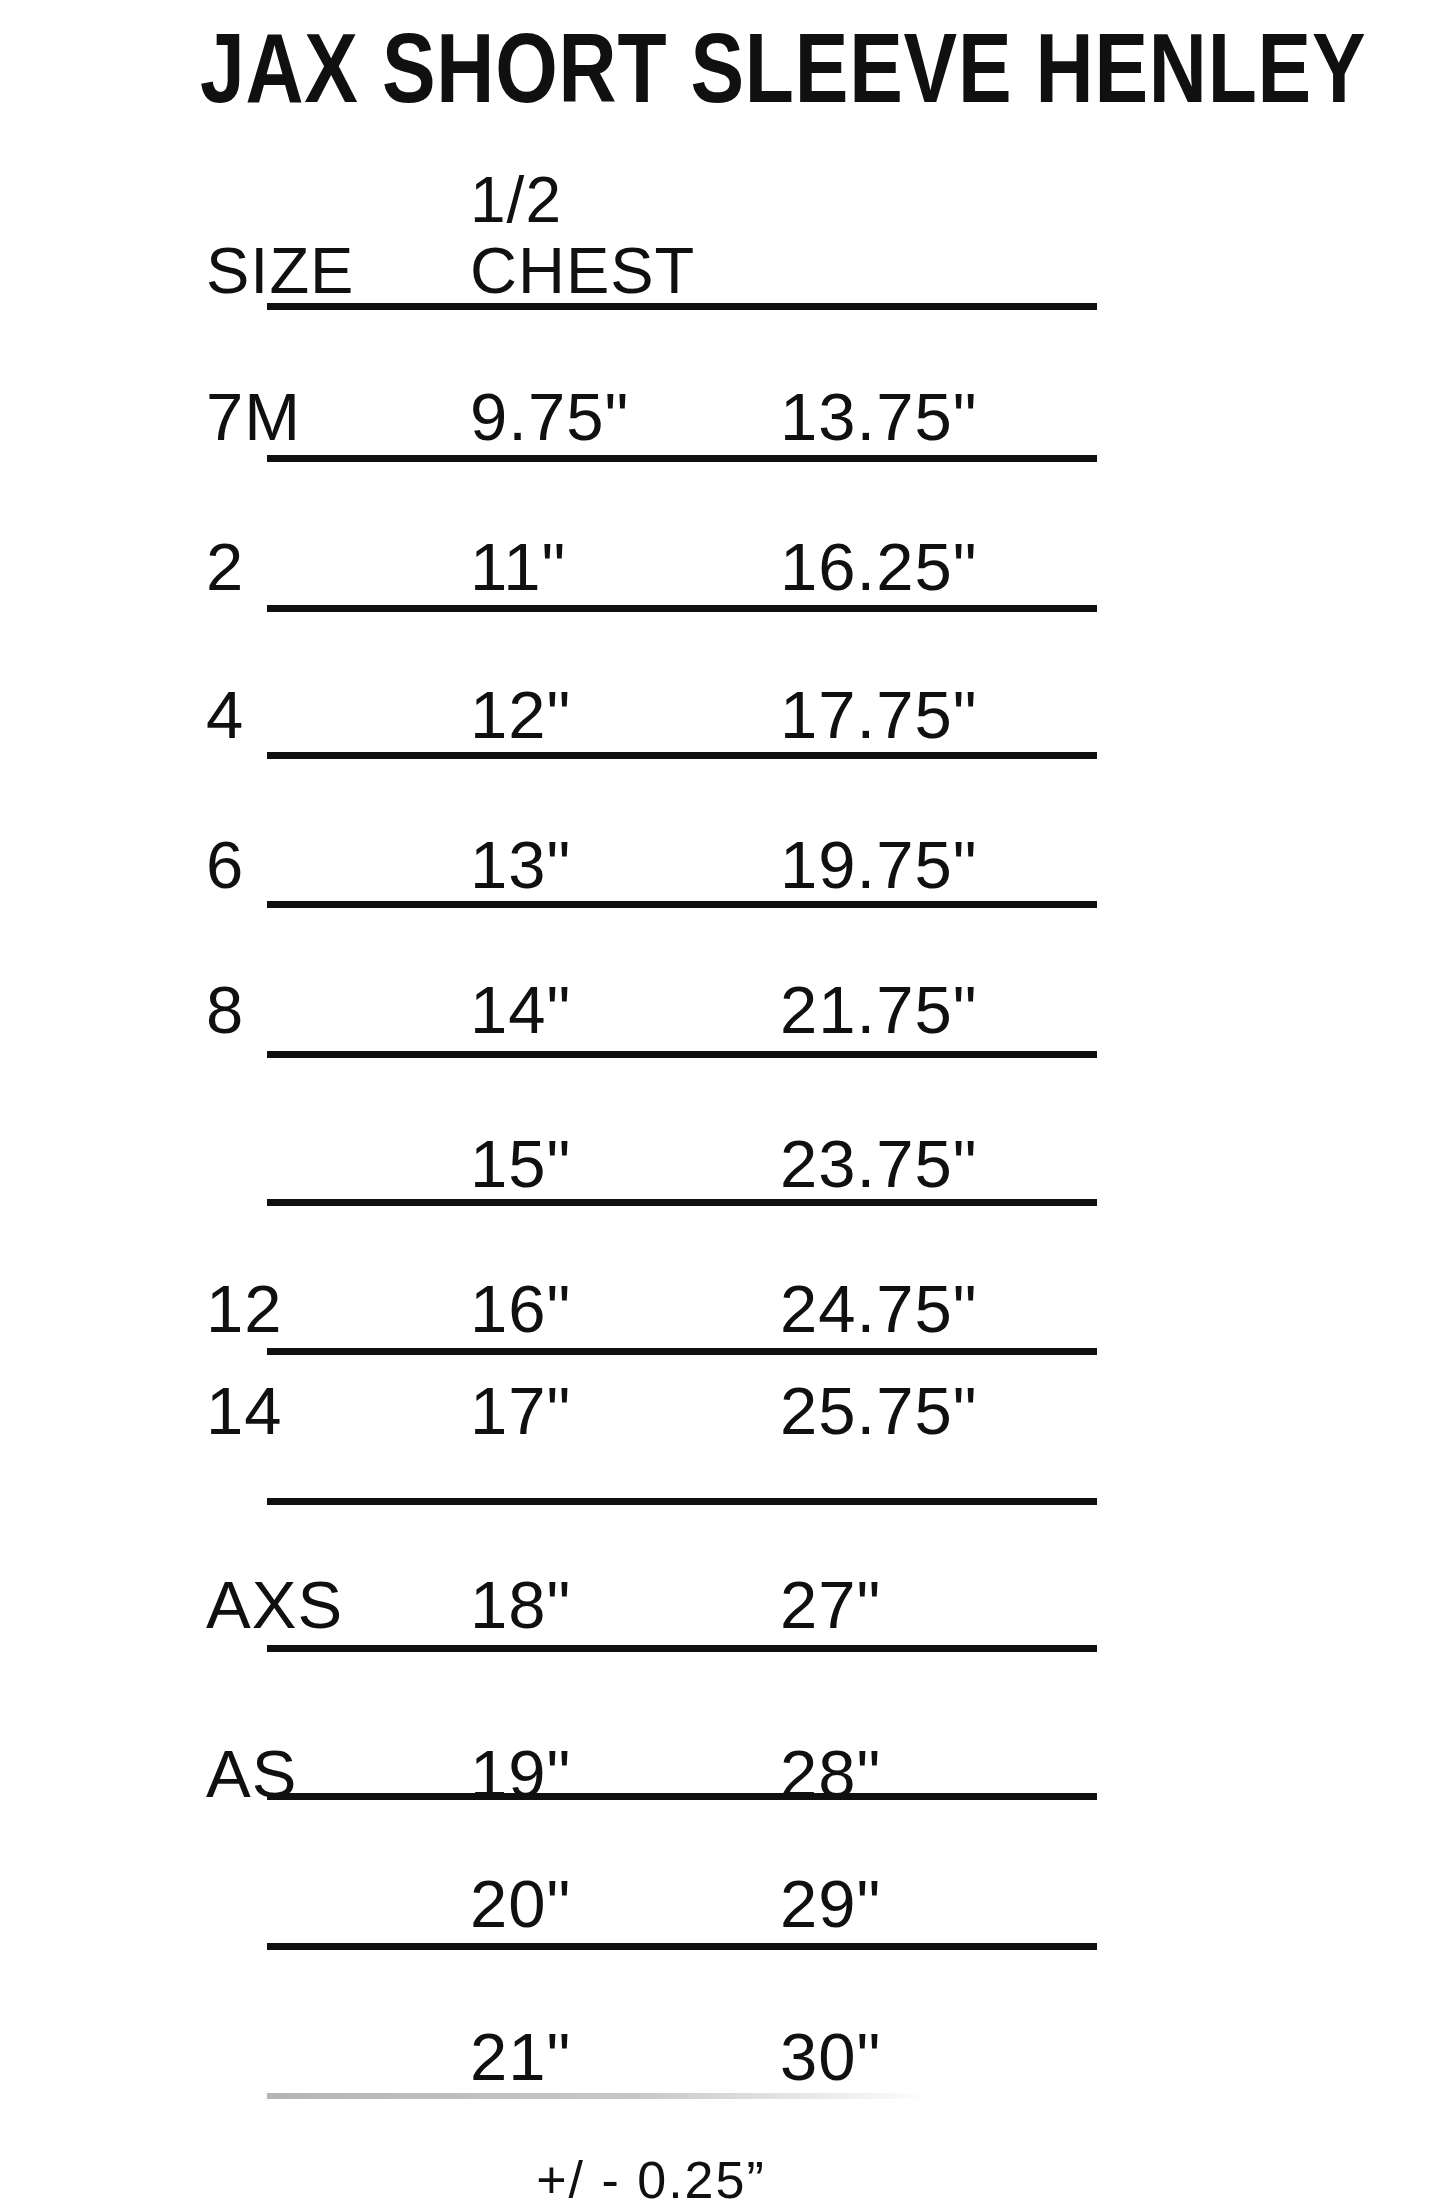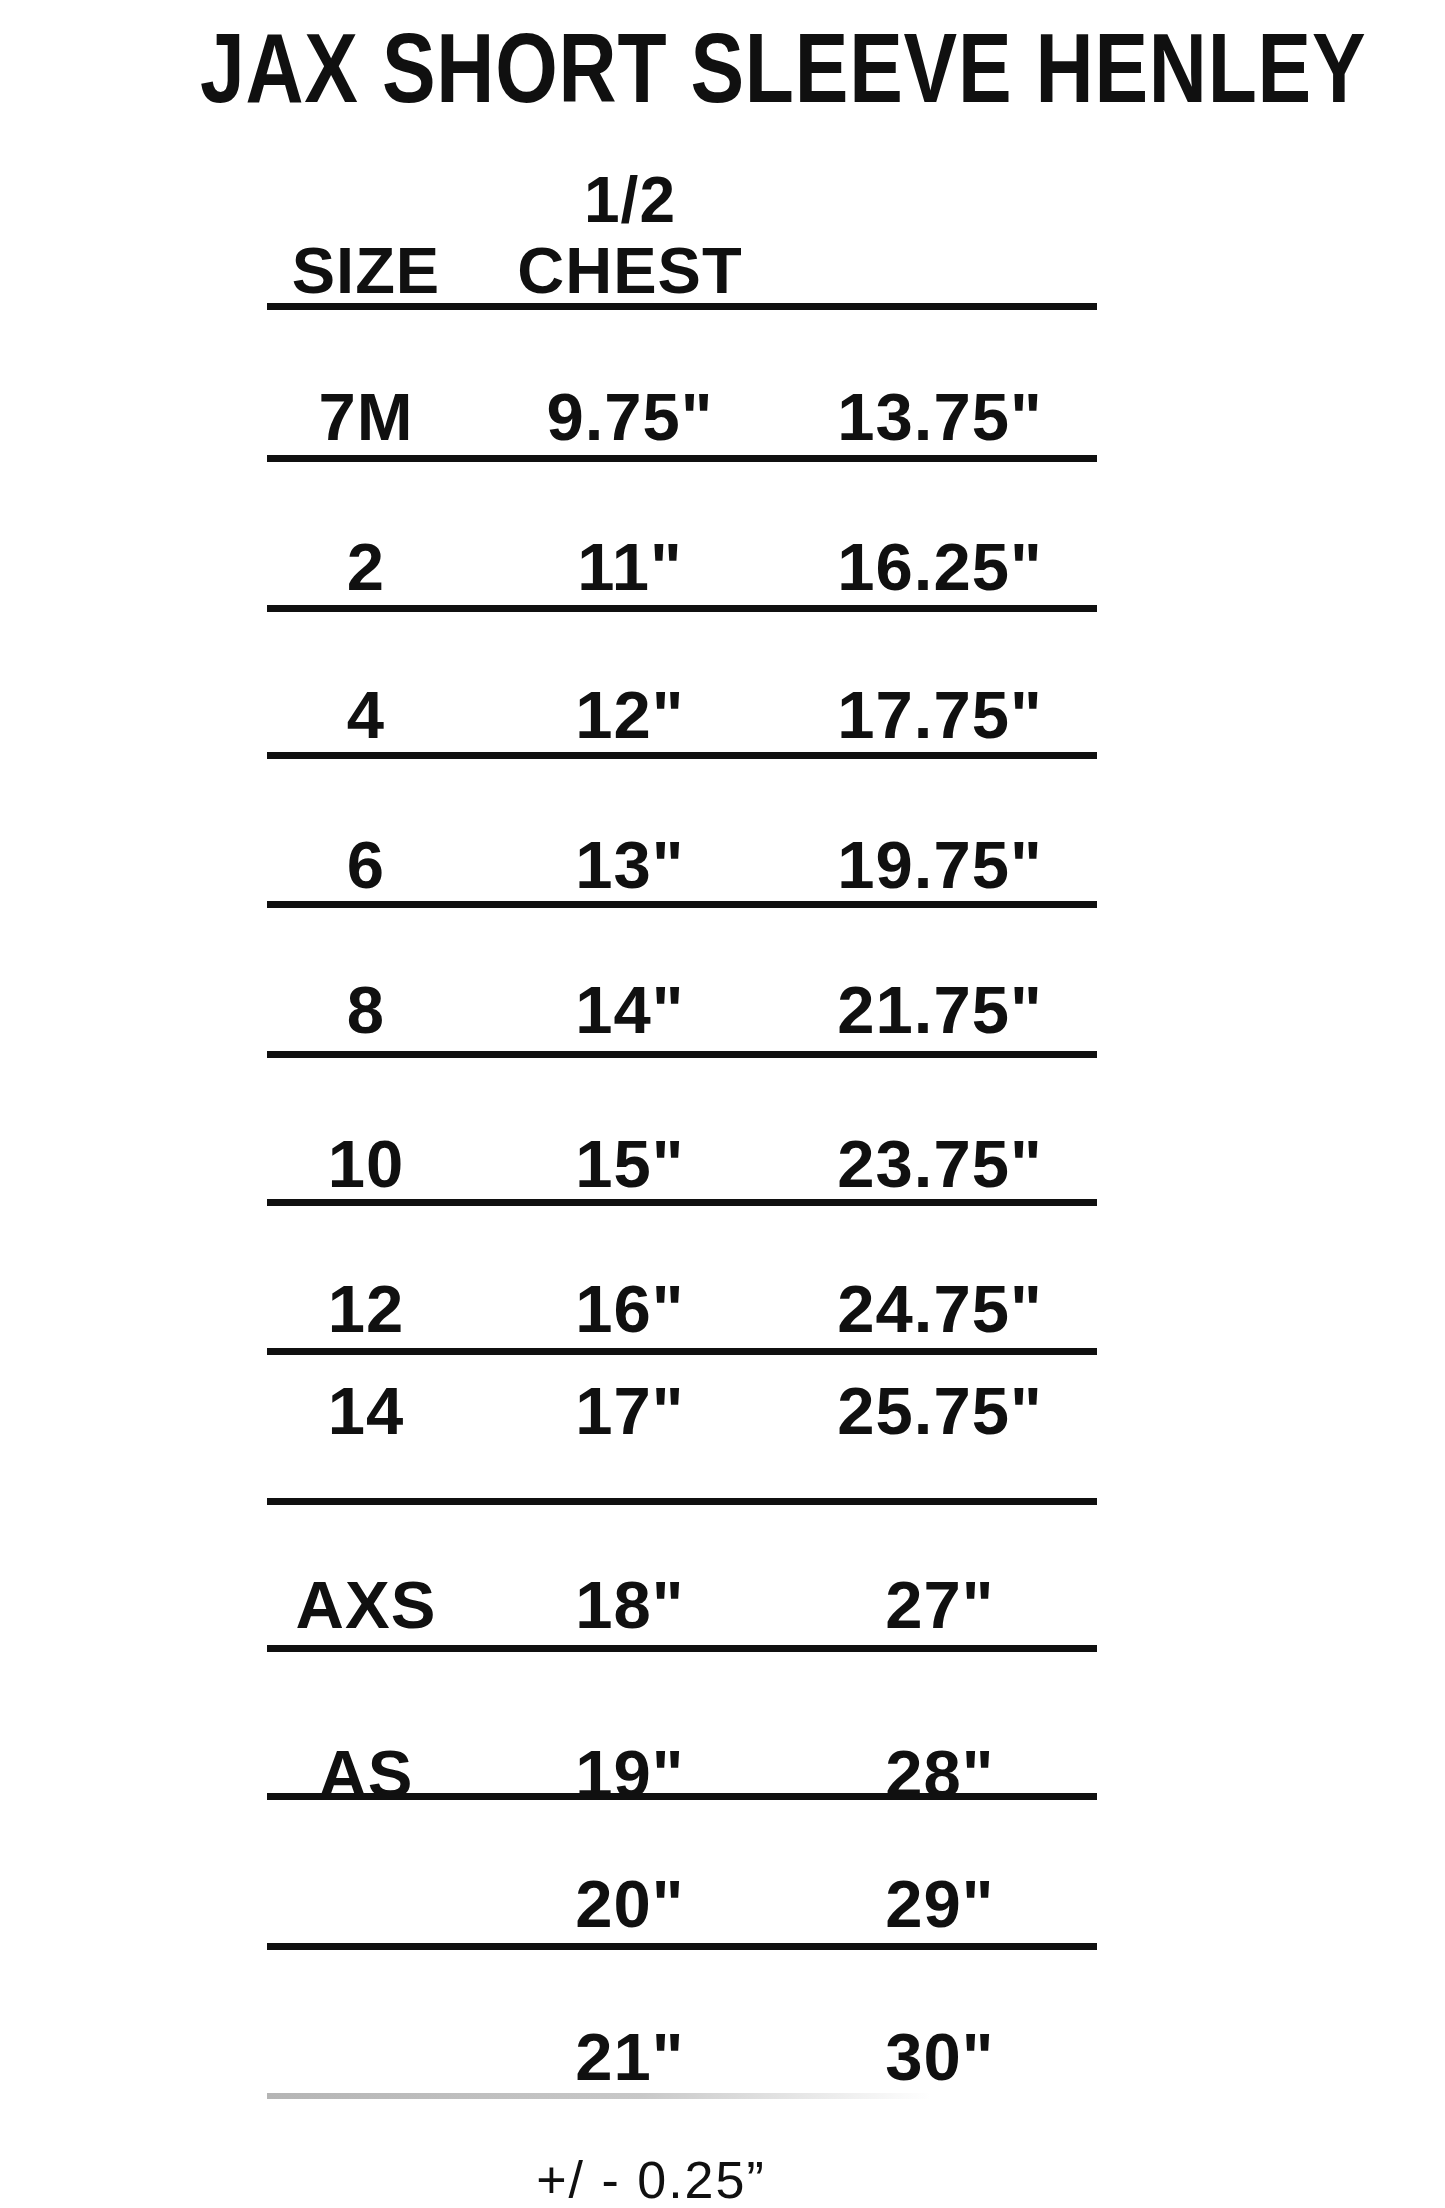--- a/index.html
+++ b/index.html
@@ -21,23 +21,22 @@
     transform:scaleX(0.82);
     transform-origin:left top;
   }
   .trow {
     position:absolute;
     left:0; width:1445px; height:72px;
   }
   .cell {
     position:absolute;
     width:320px;
-    text-align:center;
     font-size:67px;
-    font-weight:700;
+    font-weight:400;
     line-height:1;
     white-space:nowrap;
     letter-spacing:1px;
   }
   .c1 { left:206px; }
   .c2 { left:470px; }
   .c3 { left:780px; }
   .hdr .cell { font-size:65px; }
   .sub .cell { font-size:64px; }
   .rule {
@@ -103,21 +102,20 @@
 <div class="rule" style="top:901px"></div>
 
 <div class="trow" style="top:976px">
   <span class="cell c1">8</span>
   <span class="cell c2">14"</span>
   <span class="cell c3">21.75"</span>
 </div>
 <div class="rule" style="top:1051px"></div>
 
 <div class="trow" style="top:1130px">
-  <span class="cell c1">10</span>
   <span class="cell c2">15"</span>
   <span class="cell c3">23.75"</span>
 </div>
 <div class="rule" style="top:1199px"></div>
 
 <div class="trow" style="top:1275px">
   <span class="cell c1">12</span>
   <span class="cell c2">16"</span>
   <span class="cell c3">24.75"</span>
 </div>

